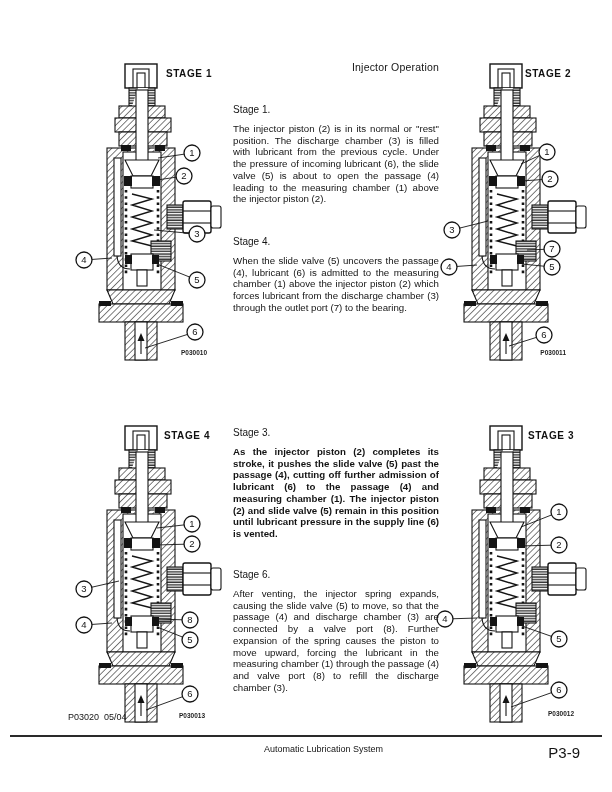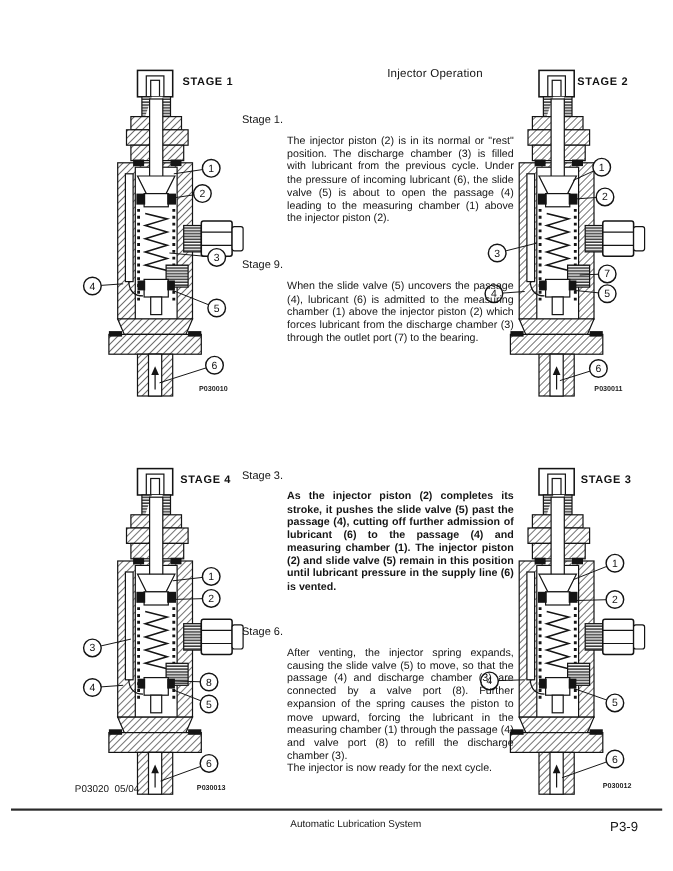--- a/index.html
+++ b/index.html
@@ -6,24 +6,24 @@
   .page {
     position:relative; width:612px; height:792px; margin:0 auto;
     background:#ffffff; overflow:hidden;
     font-family:"Liberation Sans", sans-serif; color:#141414;
   }
   
   .doc-title {
     position:absolute; left:233px; top:61px; width:206px;
     font-size:10.5px; text-align:right; letter-spacing:0.2px;
   }
-  .sec-head { position:absolute; left:220px; font-size:10px; }
+  .sec-head { position:absolute; left:233px; font-size:10px; }
   .sec-body {
     position:absolute; left:233px; width:206px;
-    font-size:9.7px; line-height:11.7px; text-align:justify;margin-left:28px;
+    font-size:9.7px; line-height:11.7px; text-align:justify;
   }
   .h1 { top:104px; } .b1 { top:123px; }
   .h2 { top:236px; } .b2 { top:255px; }
   .h3 { top:427px; } .b3 { top:446px;font-weight:bold; }
   .h4 { top:569px; } .b4 { top:588px; }
   
   .diagram { position:absolute; width:185px; height:305px; }
   .d1 { left:55px;  top:58px;  }
   .d2 { left:420px; top:58px;  }
   .d4 { left:55px;  top:420px; }
@@ -40,21 +40,21 @@
     letter-spacing:0.6px; text-anchor:middle; fill:#111;
   }
   .part-number {
     font-family:"Liberation Sans", sans-serif; font-size:6.5px; font-weight:bold;
     text-anchor:end; fill:#222;
   }
   
   .footer-rule { position:absolute; left:10px; top:735px; width:592px; height:2px; background:#2a2a2a; }
   .footer-left   { position:absolute; left:68px; top:712px; font-size:9px; white-space:pre; }
   .footer-center { position:absolute; left:0; right:0; top:744px; font-size:9px; text-align:center;padding-left:35px; }
-  .footer-right  { position:absolute; right:32px; top:744px; font-size:12px; }
+  .footer-right  { position:absolute; right:32px; top:744px; font-size:15px; }
   .defs-holder { position:absolute; width:0; height:0; overflow:hidden; }
 </style>
 </head>
 <body>
 
 <div class="page">
 
   <svg class="defs-holder" aria-hidden="true">
     <defs>
       <pattern id="pat-hatch" width="4.5" height="4.5" patternUnits="userSpaceOnUse" patternTransform="rotate(45)">
@@ -275,30 +275,29 @@
       <text class="stage-label" x="131" y="19">STAGE 3</text>
       <text class="part-number" x="154" y="296">P030012</text>
     </svg>
   </div>
 
   <div class="doc-title">Injector Operation</div>
 
   <div class="sec-head h1">Stage 1.</div>
   <div class="sec-body b1">The injector piston (2) is in its normal or "rest" position. The discharge chamber (3) is filled with lubricant from the previous cycle. Under the pressure of incoming lubricant (6), the slide valve (5) is about to open the passage (4) leading to the measuring chamber (1) above the injector piston (2).</div>
 
-  <div class="sec-head h2">Stage 9.</div>
+  <div class="sec-head h2">Stage 4.</div>
   <div class="sec-body b2">When the slide valve (5) uncovers the passage (4), lubricant (6) is admitted to the measuring chamber (1) above the injector piston (2) which forces lubricant from the discharge chamber (3) through the outlet port (7) to the bearing.</div>
 
   <div class="sec-head h3">Stage 3.</div>
   <div class="sec-body b3">As the injector piston (2) completes its stroke, it pushes the slide valve (5) past the passage (4), cutting off further admission of lubricant (6) to the passage (4) and measuring chamber (1). The injector piston (2) and slide valve (5) remain in this position until lubricant pressure in the supply line (6) is vented.</div>
 
   <div class="sec-head h4">Stage 6.</div>
   <div class="sec-body b4">
     <span>After venting, the injector spring expands, causing the slide valve (5) to move, so that the passage (4) and discharge chamber (3) are connected by a valve port (8). Further expansion of the spring causes the piston to move upward, forcing the lubricant in the measuring chamber (1) through the passage (4) and valve port (8) to refill the discharge chamber (3).</span>
-    <div>The injector is now ready for the next cycle.</div>
   </div>
 
   <div class="footer-rule"></div>
   <div class="footer-left">P03020  05/04</div>
   <div class="footer-center">Automatic Lubrication System</div>
   <div class="footer-right">P3-9</div>
 
 </div>
 
 </body></html>

